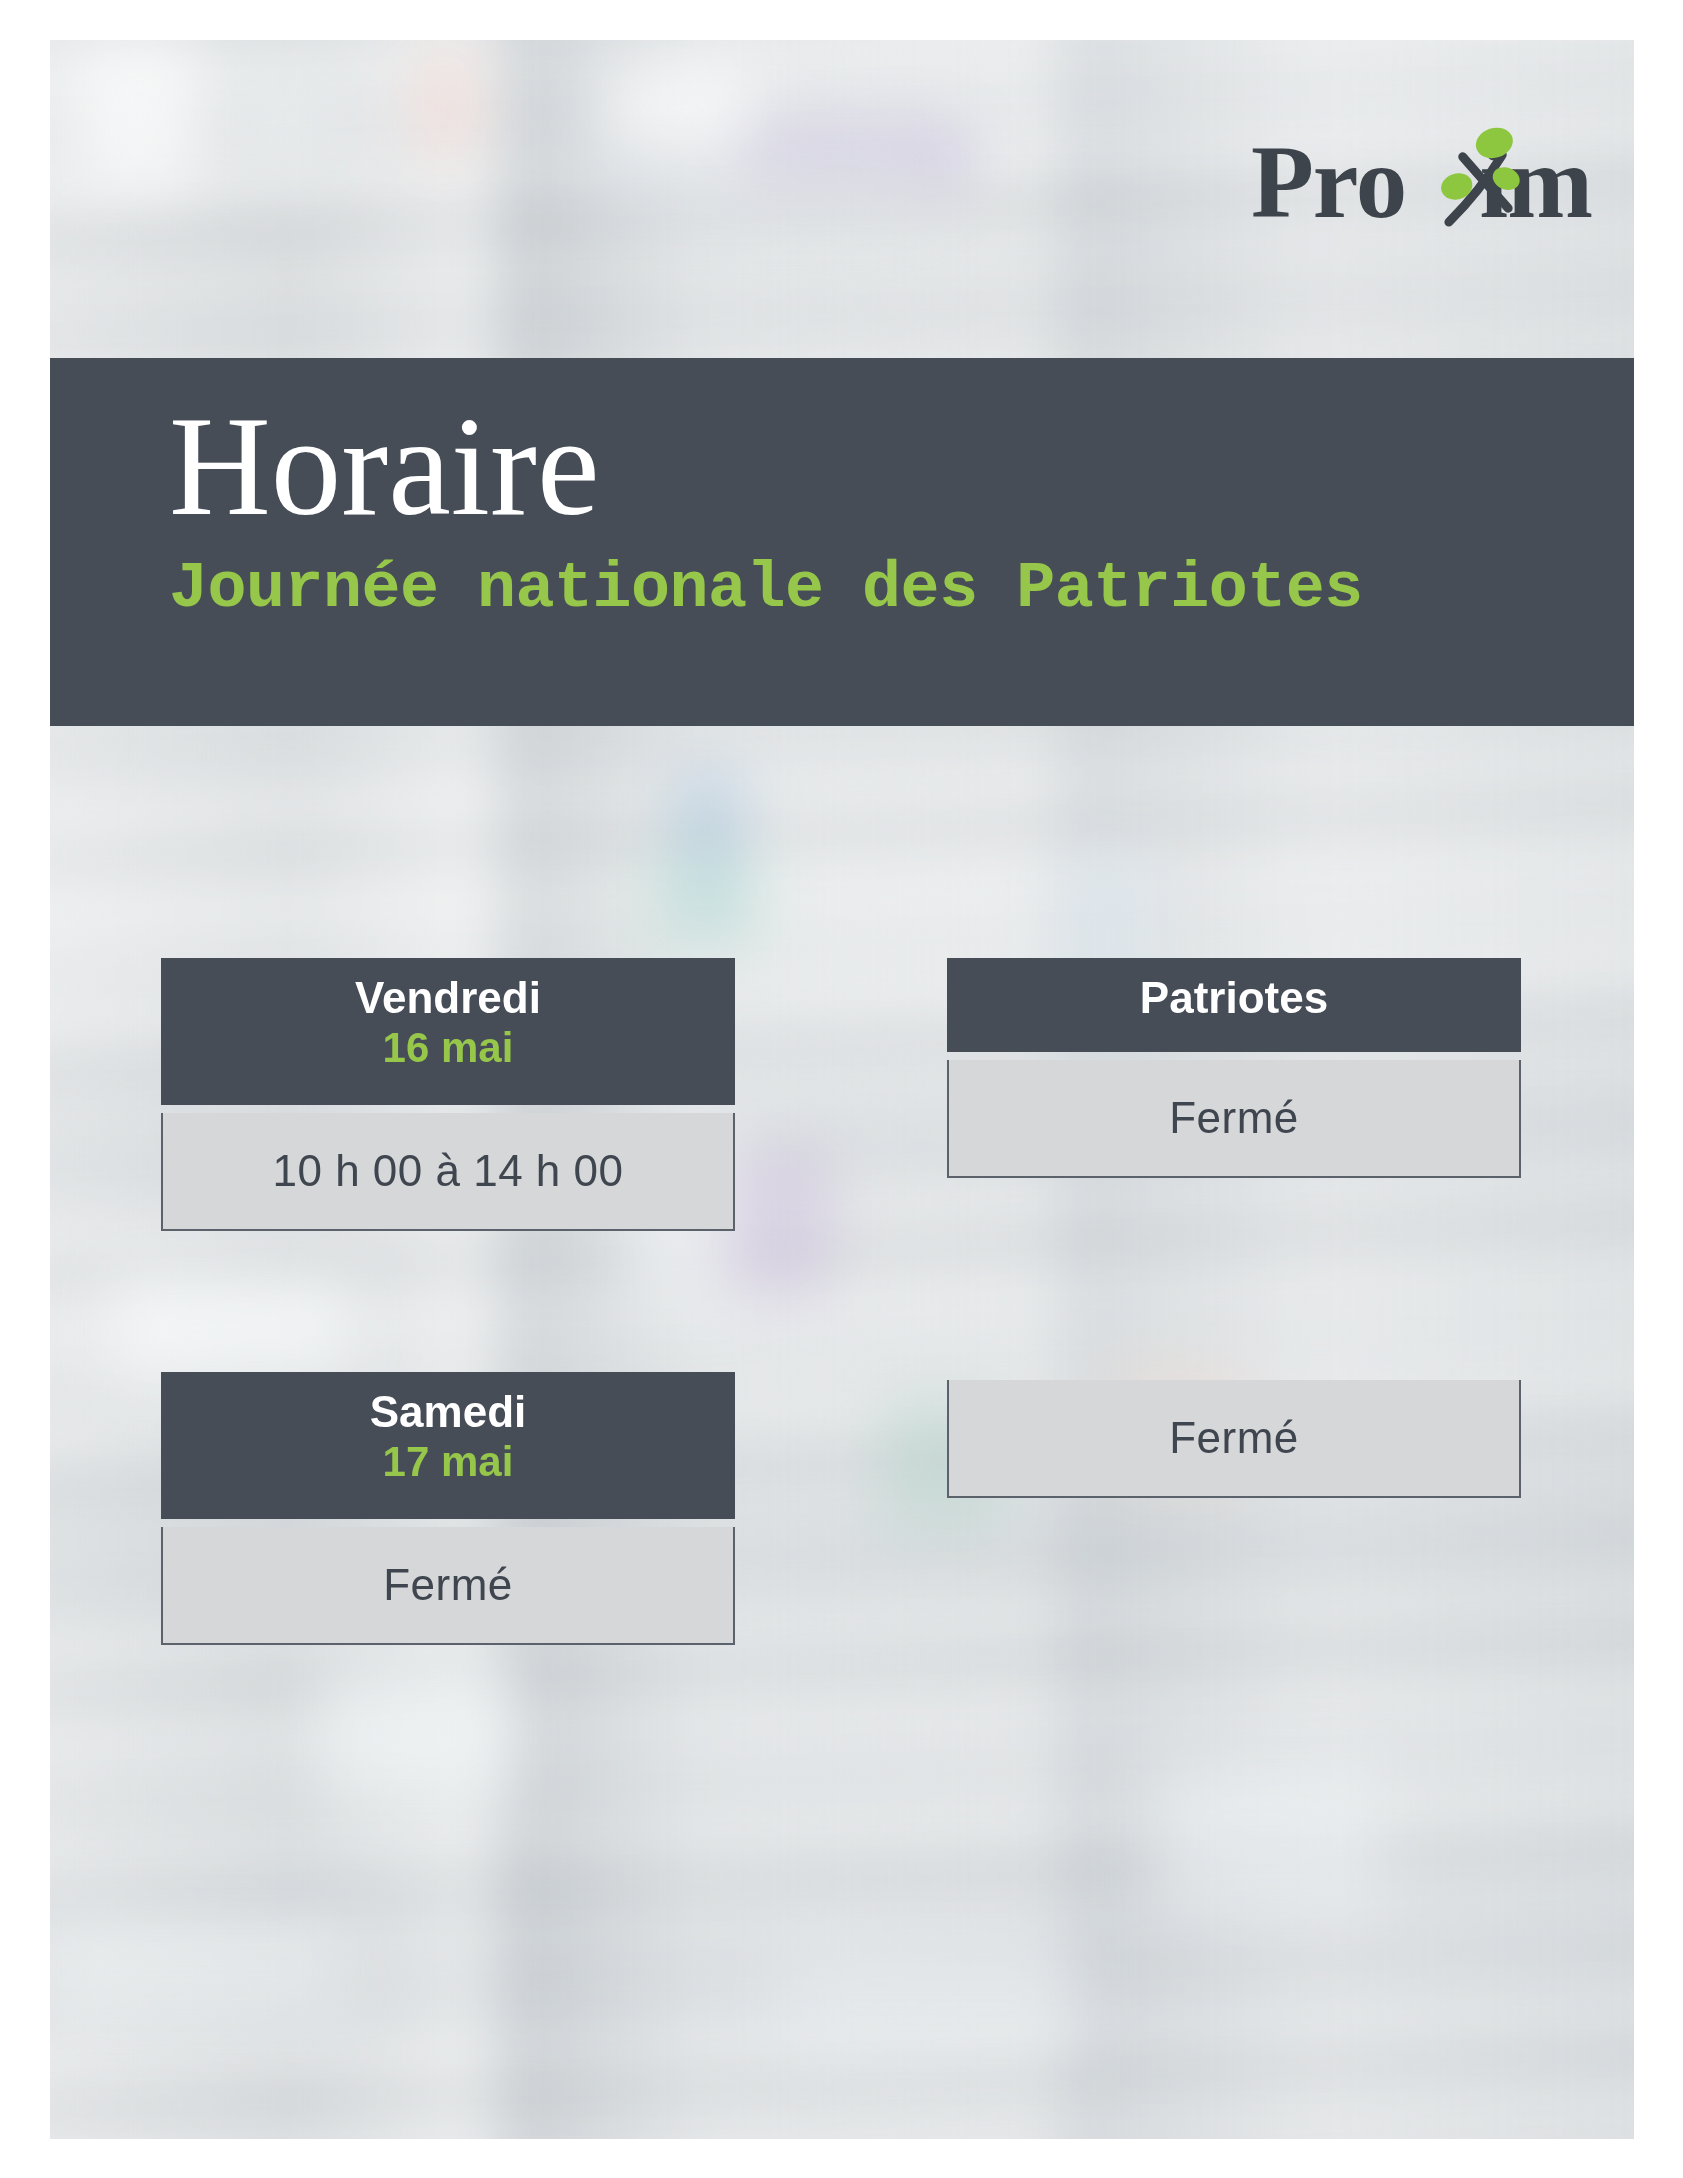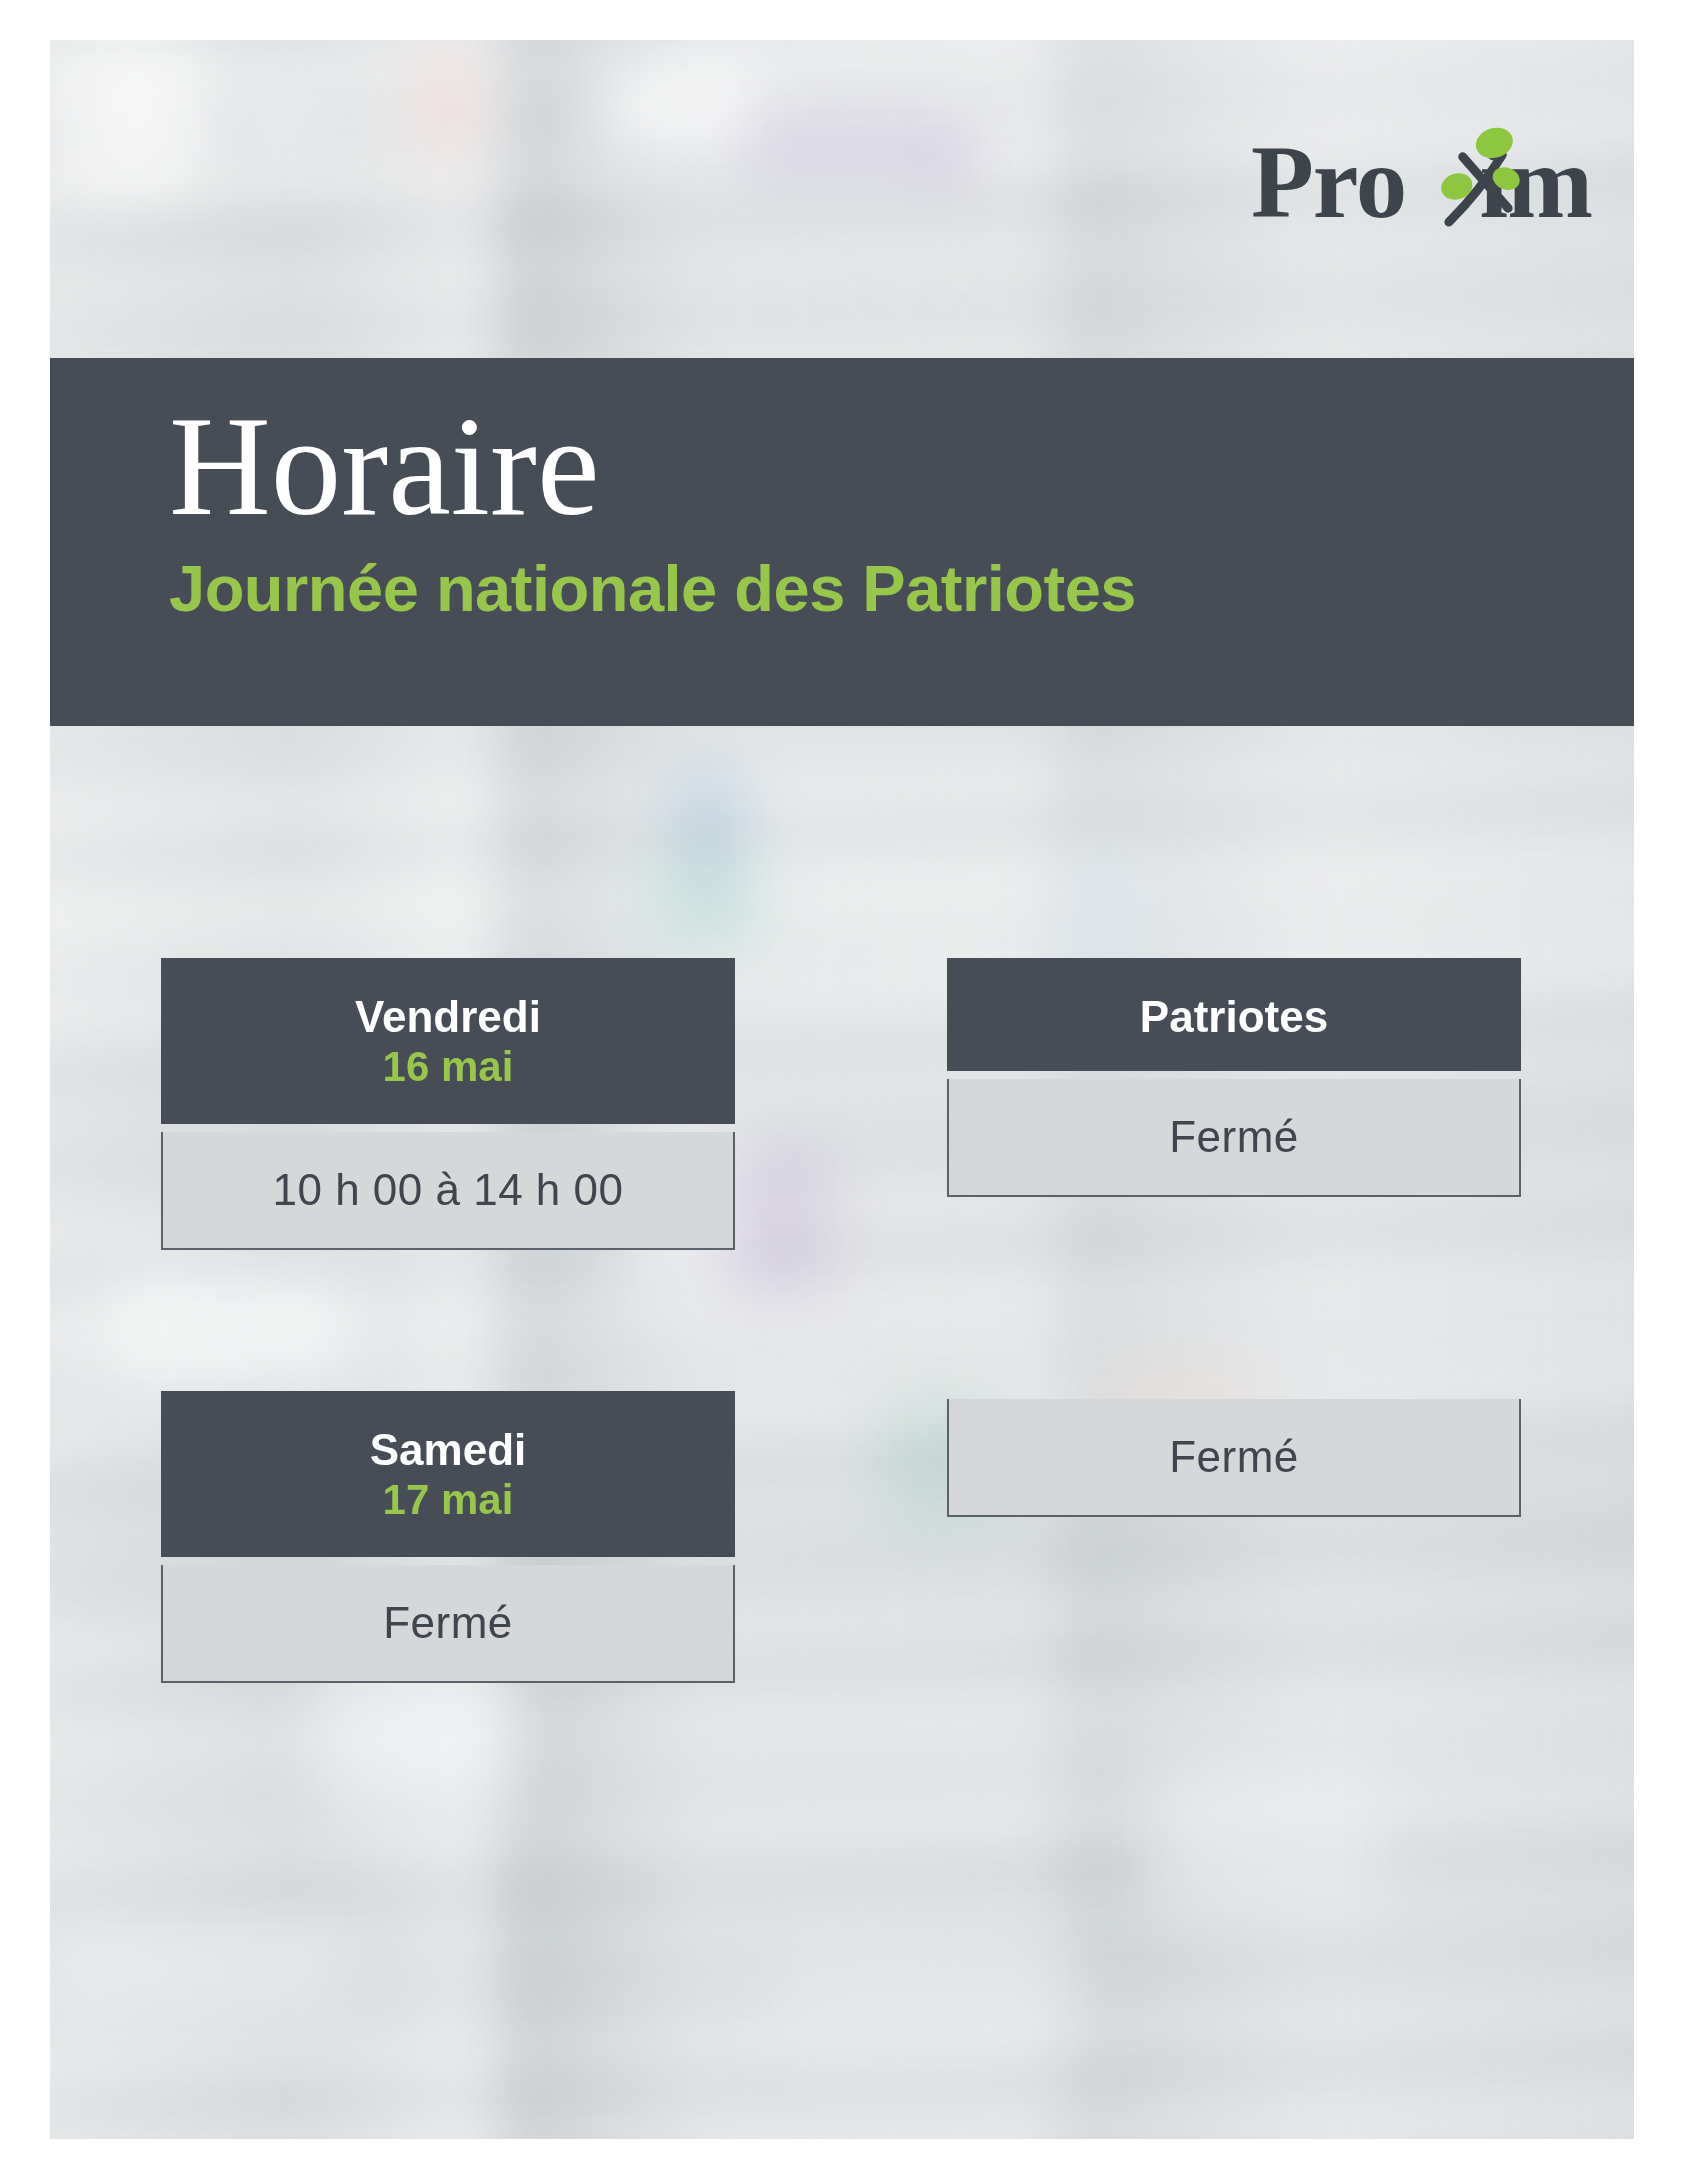--- a/index.html
+++ b/index.html
@@ -156,21 +156,21 @@
   .title-main {
     font-family: Liberation Serif, serif;
     font-size: 141px;
     line-height: 1.0;
     color: #ffffff;
     font-weight: 400;
     letter-spacing: 0px;
     margin: 0;
   }
   .title-sub {
-    font-family: Liberation Sans, sans-serif;
+    font-family: Liberation Mono, monospace;
     font-size: 65px;
     line-height: 1.05;
     color: #96c74a;
     font-weight: 700;
     margin: 18px 0 0 0;
     letter-spacing: -0.5px;
   }
 
   
   .cards {
@@ -184,21 +184,21 @@
     grid-column-gap: 212px;
     grid-row-gap: 141px;
   }
   .card {
     width: 574px;
   }
   .card-head {
     background: #464d57;
     border: 2px solid #464d57;
     box-sizing: border-box;
-    padding: 33px 10px 28px 10px;
+    padding: 14px 10px 28px 10px;
     text-align: center;
   }
   .card-day {
     font-size: 44px;
     font-weight: 700;
     color: #ffffff;
     line-height: 1.1;
   }
   .card-date {
     font-size: 42px;

